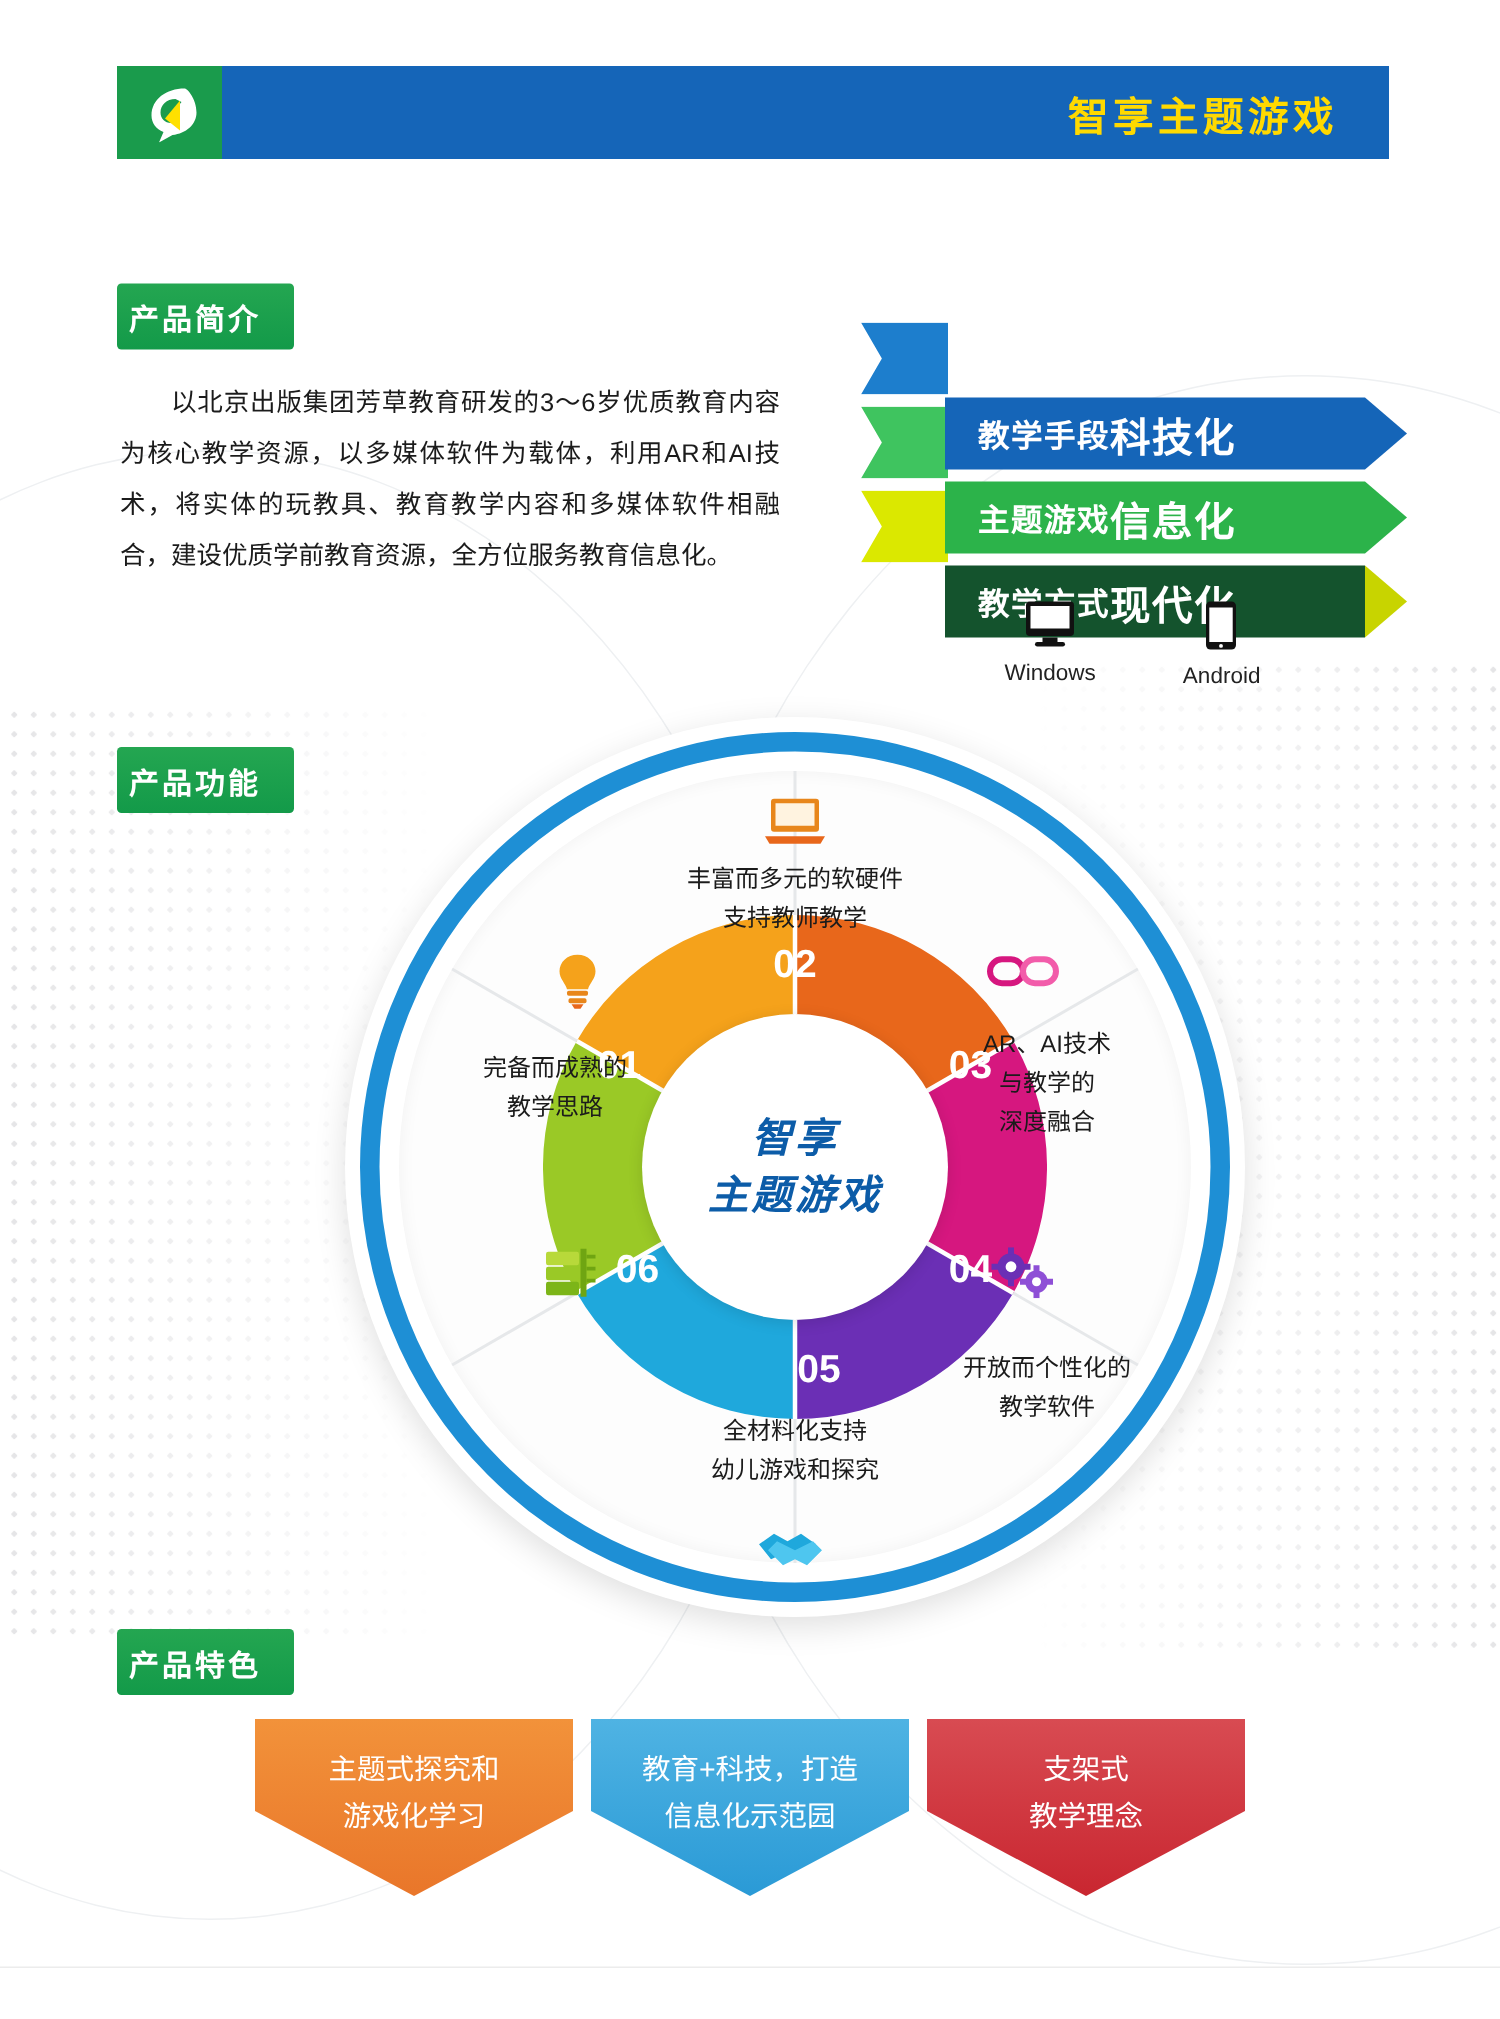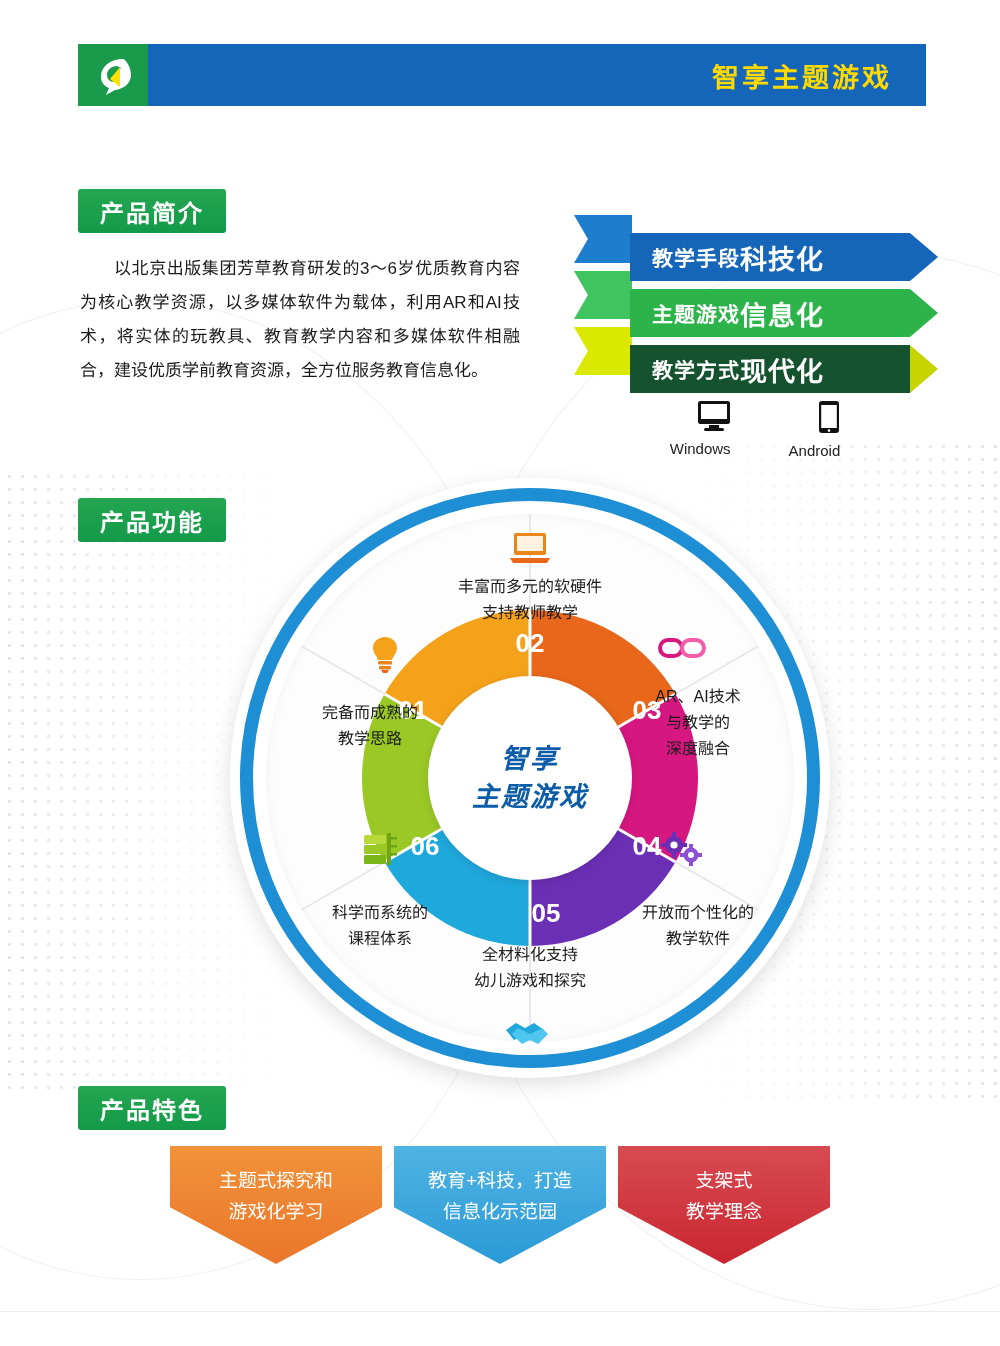--- a/index.html
+++ b/index.html
@@ -54,22 +54,22 @@
     padding-right: 34px;
   }
   .header-title {
     color: #ffd900; font-size: 27px; font-weight: bold; letter-spacing: 3px;
   }
 
   
   .tag {
     position: absolute; height: 44px;
     background: linear-gradient(180deg,#24a651 0%, #139a49 100%);
-    color: #fff; font-size: 24px; font-weight: bold;
-    display: flex; align-items: center; padding: 0 22px 0 22px;
+    color: #fff; font-size: 20px; font-weight: bold;
+    display: flex; align-items: center; padding: 0 22px 0 8px;
     letter-spacing: 2px;
     border-radius: 3px;
   }
   .tag::after {
     content: ""; position: absolute; right: -11px; top: 9px;
     border-top: 22px solid transparent;
     border-bottom: 22px solid transparent;
     border-left: 12px solid #0d8d42;
     display: none;
   }
@@ -83,20 +83,21 @@
     font-size: 17px; line-height: 34px; color: #1b1b1b;
     text-indent: 34px; text-align: justify;
   }
 
   
   .arrows { position: absolute; left: 574px; top: 215px; width: 352px; height: 180px; }
   .arrow {
     position: absolute; left: 56px; height: 48px; width: 280px;
     display: flex; align-items: center; padding-left: 22px;
     color: #fff;
+    margin-top: 32px;
   }
   .arrow .a-small { font-size: 21px; font-weight: bold; letter-spacing: 1px; }
   .arrow .a-big   { font-size: 27px; font-weight: bold; letter-spacing: 1px; }
   .arrow::after {
     content: ""; position: absolute; right: -28px; top: 0;
     border-top: 24px solid transparent; border-bottom: 24px solid transparent;
     border-left: 28px solid currentColor;
   }
   .a1 { top: 18px;  background: #1565b8; color: #1565b8; }
   .a2 { top: 74px;  background: #2cb34a; color: #2cb34a; }
@@ -107,21 +108,21 @@
   }
   .tail1 { top: 0;  background: #1d7ecd; clip-path: polygon(0 0,100% 0,100% 100%,0 100%,24% 50%); }
   .tail2 { top: 56px; background: #3fc45f; clip-path: polygon(0 0,100% 0,100% 100%,0 100%,24% 50%); }
   .tail3 { top: 112px; background: #dbe800; clip-path: polygon(0 0,100% 0,100% 100%,0 100%,24% 50%); }
 
   
   .platforms {
     position: absolute; left: 640px; top: 400px; width: 230px;
     display: flex; gap: 58px; justify-content: center;
   }
-  .plat { display: flex; flex-direction: column; align-items: flex-end; }
+  .plat { display: flex; flex-direction: column; align-items: center; }
   .plat-label { margin-top: 8px; font-size: 15px; color: #222; }
 
   
   .wheel-wrap {
     position: absolute; left: 230px; top: 478px;
     width: 420px; height: 600px;
   }
   .outer-ring {
     position: absolute; left: 0; top: 0; width: 600px; height: 600px;
     border-radius: 50%;
@@ -373,24 +374,20 @@
       <svg width="40" height="40" viewBox="0 0 40 40">
         <rect x="4" y="6" width="22" height="9" rx="1.5" fill="#b8d93a"></rect>
         <rect x="4" y="16" width="22" height="9" rx="1.5" fill="#9ac926"></rect>
         <rect x="4" y="26" width="22" height="9" rx="1.5" fill="#7cb518"></rect>
         <rect x="27" y="4" width="4" height="32" fill="#6fa512"></rect>
         <rect x="31" y="8" width="6" height="2.5" fill="#6fa512"></rect>
         <rect x="31" y="16" width="6" height="2.5" fill="#6fa512"></rect>
         <rect x="31" y="24" width="6" height="2.5" fill="#6fa512"></rect>
       </svg>
     </div>
-    <div class="seg-label" style="left:150px; top:448px;">
-      <div>科学而系统的</div>
-      <div>课程体系</div>
-    </div>
 
     <div class="seg-icon" style="left:155px; top:178px;">
       <svg width="34" height="40" viewBox="0 0 34 40">
         <path d="M17 3c-7 0-12 5-12 11 0 5 4 8 5 12h14c1-4 5-7 5-12 0-6-5-11-12-11z" fill="#f5a21b"></path>
         <rect x="10" y="27" width="14" height="3.4" rx="1.2" fill="#e8861b"></rect>
         <rect x="11" y="32" width="12" height="3.4" rx="1.2" fill="#e8861b"></rect>
         <path d="M13 36h8l-2 3h-4z" fill="#e8671b"></path>
       </svg>
     </div>
     <div class="seg-label" style="left:140px; top:248px;">

